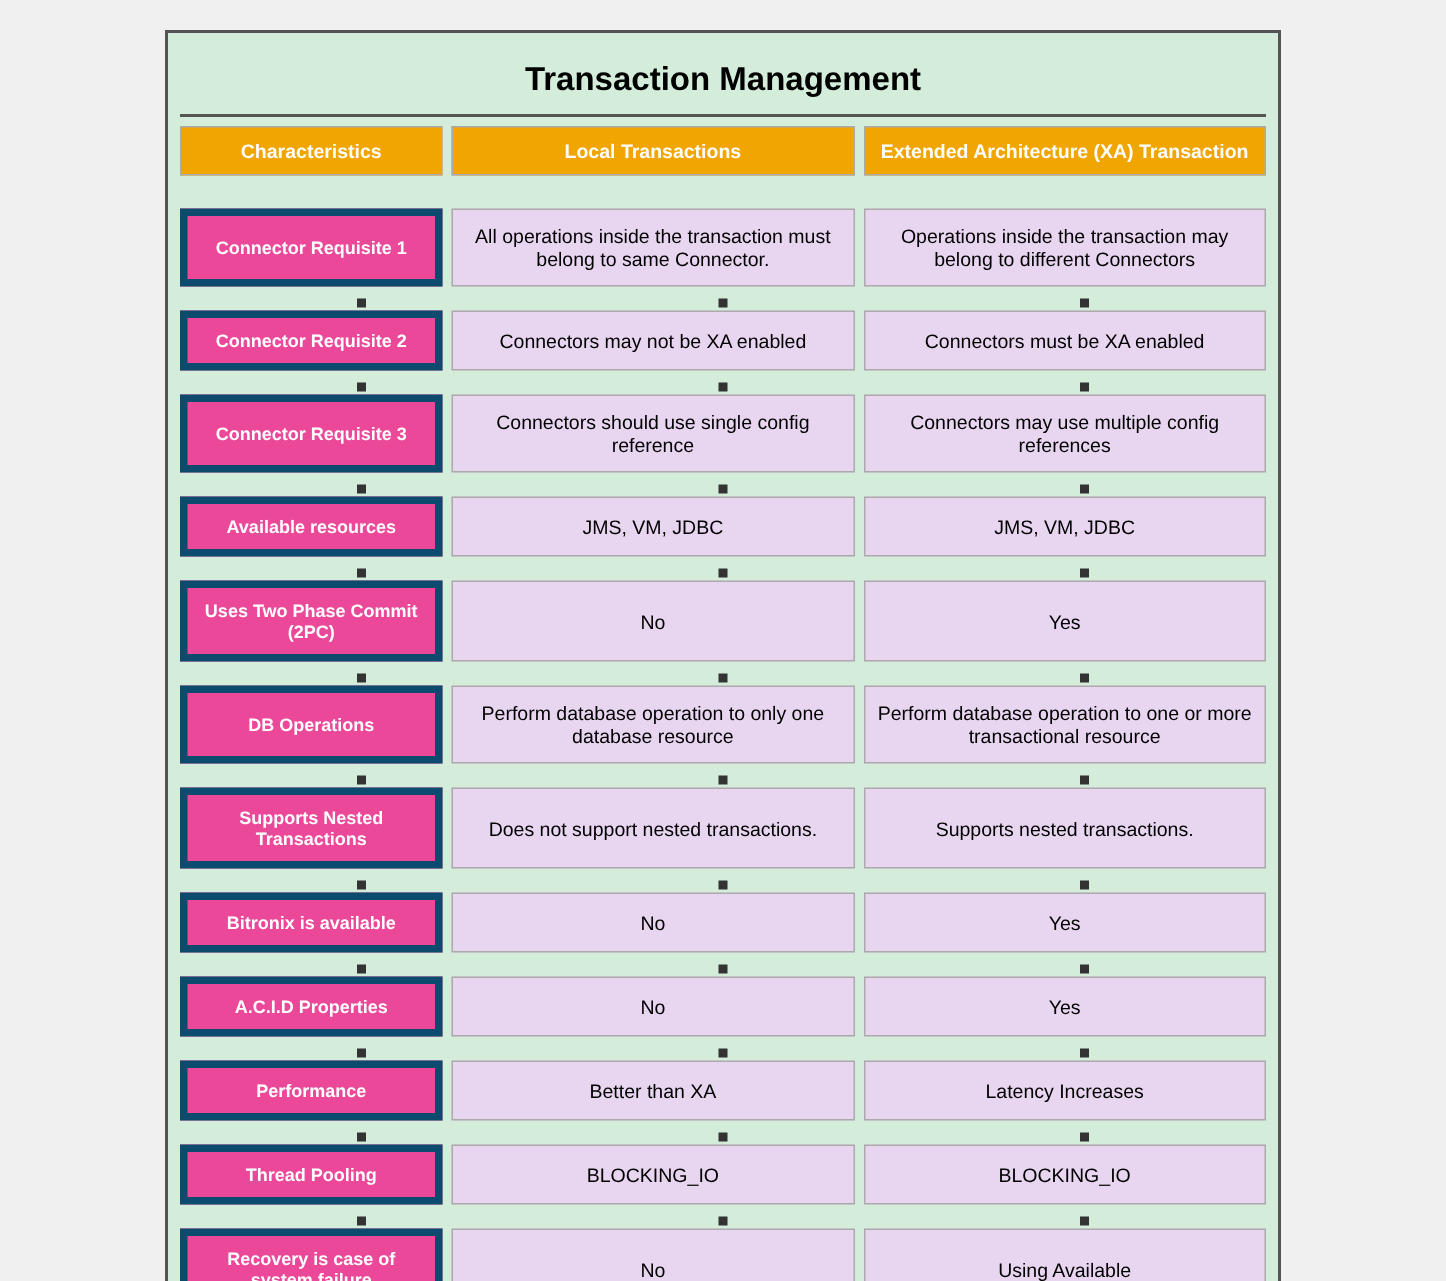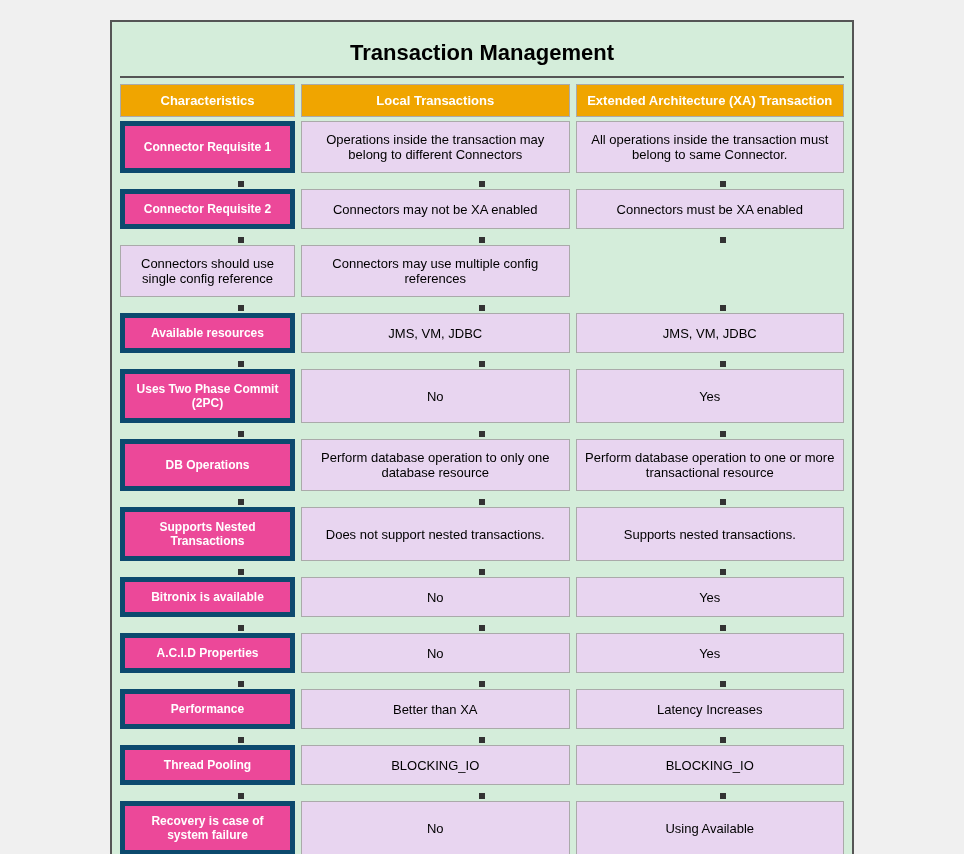--- a/index.html
+++ b/index.html
@@ -25,21 +25,21 @@
       font-size: 22px;
       font-weight: bold;
       color: #000;
       border-bottom: 2px solid #555;
       margin-bottom: 6px;
     }
     .header-row {
       display: grid;
       grid-template-columns: 175px 1fr 1fr;
       gap: 6px;
-      margin-bottom: 4px;
+      margin-bottom: 22px;
     }
     .header-cell {
       background: #f0a500;
       color: #fff;
       font-weight: bold;
       font-size: 13px;
       text-align: center;
       padding: 8px 6px;
       border: 1px solid #aaa;
     }
@@ -82,39 +82,40 @@
 
   <div class="header-row">
     <div class="header-cell">Characteristics</div>
     <div class="header-cell">Local Transactions</div>
     <div class="header-cell">Extended Architecture (XA) Transaction</div>
   </div>
 
   <div id="rows-container">
       <div class="data-row">
         <div class="row-label">Connector Requisite 1</div>
+        <div class="row-cell">All operations inside the transaction must belong to same Connector.</div>
         <div class="row-cell">Operations inside the transaction may belong to different Connectors</div>
-        <div class="row-cell">All operations inside the transaction must belong to same Connector.</div>
       </div>
       <div style="display: flex; justify-content: space-around; padding: 2px 0px;">
         <div style="width: 6px; height: 6px; background: rgb(51, 51, 51);"></div>
         <div style="width: 6px; height: 6px; background: rgb(51, 51, 51);"></div>
         <div style="width: 6px; height: 6px; background: rgb(51, 51, 51);"></div>
       </div>
       <div class="data-row">
         <div class="row-label">Connector Requisite 2</div>
         <div class="row-cell">Connectors may not be XA enabled</div>
         <div class="row-cell">Connectors must be XA enabled</div>
       </div>
       <div style="display: flex; justify-content: space-around; padding: 2px 0px;">
         <div style="width: 6px; height: 6px; background: rgb(51, 51, 51);"></div>
         <div style="width: 6px; height: 6px; background: rgb(51, 51, 51);"></div>
         <div style="width: 6px; height: 6px; background: rgb(51, 51, 51);"></div>
       </div>
       <div class="data-row">
+        <div class="row-label">Connector Requisite 3</div>
         <div class="row-cell">Connectors should use single config reference</div>
         <div class="row-cell">Connectors may use multiple config references</div>
       </div>
       <div style="display: flex; justify-content: space-around; padding: 2px 0px;">
         <div style="width: 6px; height: 6px; background: rgb(51, 51, 51);"></div>
         <div style="width: 6px; height: 6px; background: rgb(51, 51, 51);"></div>
         <div style="width: 6px; height: 6px; background: rgb(51, 51, 51);"></div>
       </div>
       <div class="data-row">
         <div class="row-label">Available resources</div>

